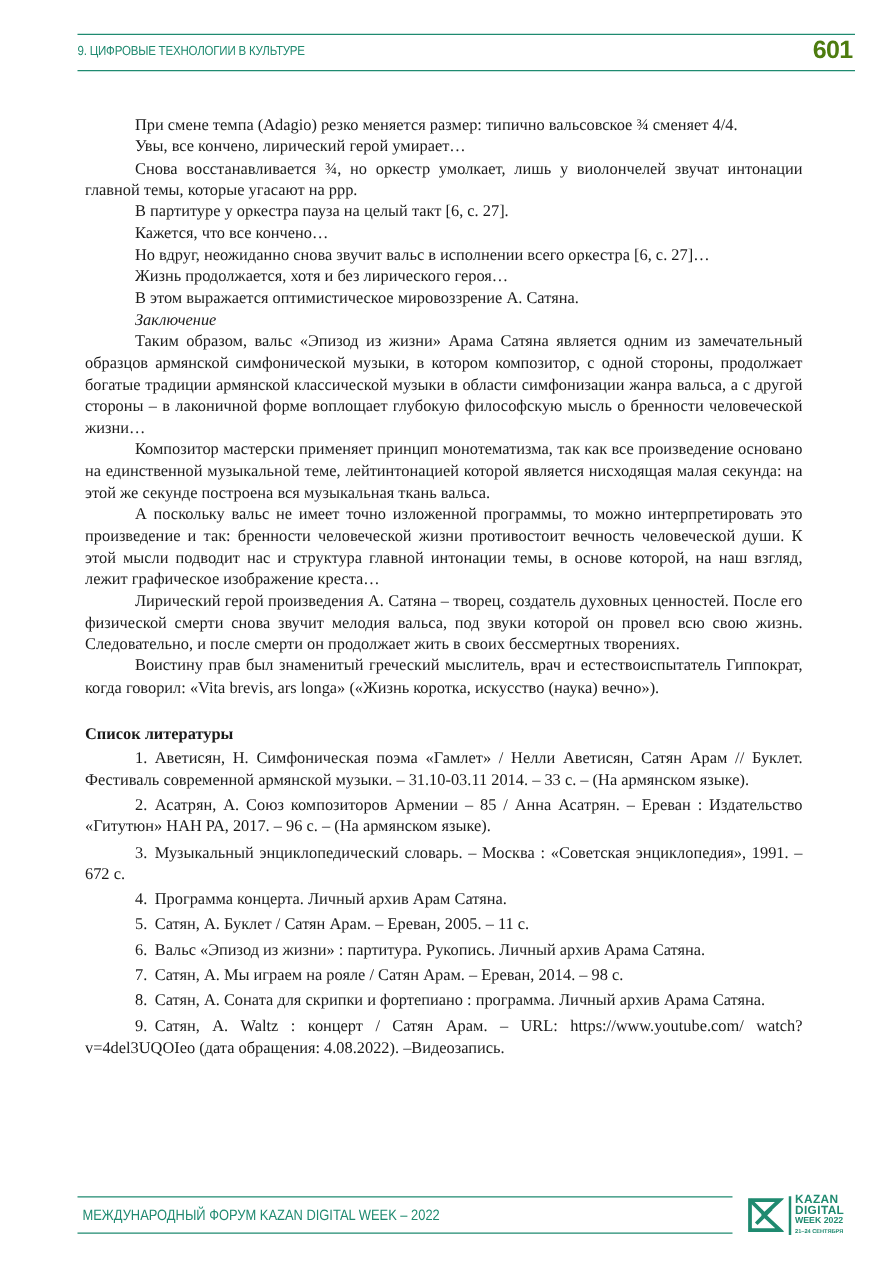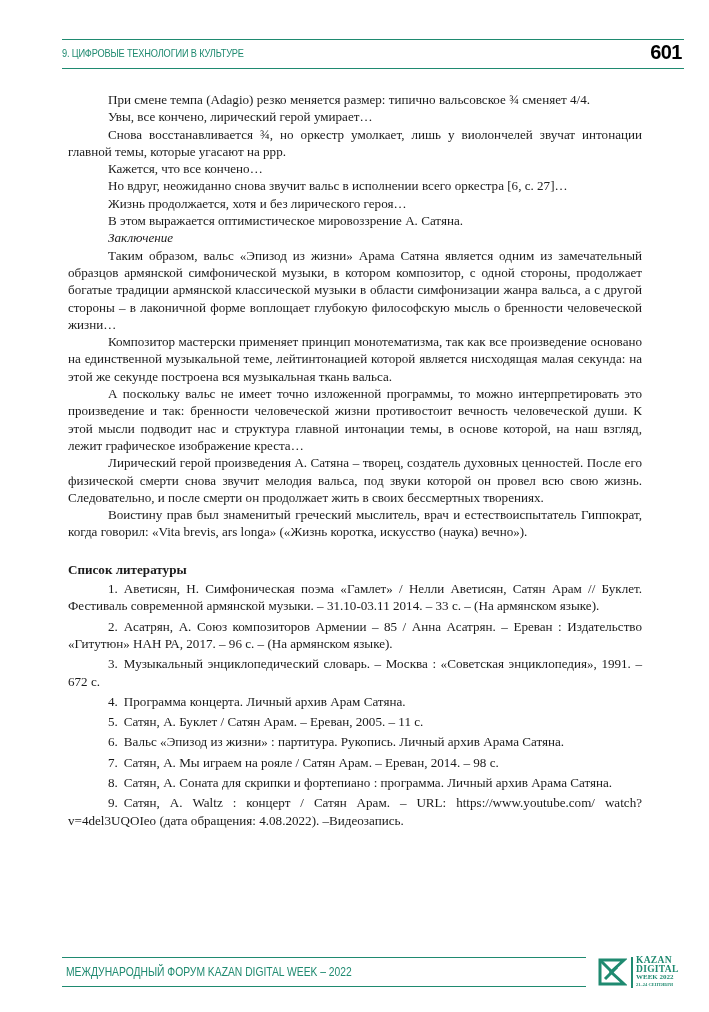--- a/index.html
+++ b/index.html
@@ -16,42 +16,41 @@
       color: #1a1a1a;
     }
     .header {
       position: absolute;
       left: 62px;
       top: 27px;
       width: 622px;
       height: 28px;
       border-top: 1.5px solid #1f8a70;
       border-bottom: 1.5px solid #1f8a70;
-      margin-top: 12px;
     }
     .header-section {
       position: absolute;
       left: 0;
       top: 7px;
       font-family: "Liberation Sans", "DejaVu Sans", sans-serif;
       font-size: 10.5px;
       color: #1f8a70;
       letter-spacing: -0.2px;
       transform: scaleX(0.88);
       transform-origin: left center;
       white-space: nowrap;
     }
     .header-page {
       position: absolute;
       right: 2px;
       top: 1px;
       font-family: "Liberation Sans", "DejaVu Sans", sans-serif;
       font-weight: bold;
       font-size: 20px;
-      color: #000000;
+      color: #4d7c0f;
       letter-spacing: -0.5px;
     }
     .content {
       position: absolute;
       left: 68px;
       top: 91px;
       width: 574px;
       font-size: 13.1px;
       line-height: 17.3px;
     }
@@ -111,41 +110,42 @@
       left: 34px;
       top: 2px;
       width: 1.5px;
       height: 31px;
       background: #1f8a70;
     }
     .logo-text {
       position: absolute;
       left: 39px;
       top: 1px;
-      font-family: Liberation Serif, serif;
+      font-family: Liberation Sans, sans-serif;
       font-weight: bold;
       color: #1f8a70;
       line-height: 8.5px;
     }
     .logo-text .l1, .logo-text .l2 { font-size: 9.5px; display: block; letter-spacing: 0.3px; }
     .logo-text .l3 { font-size: 7px; display: block; }
     .logo-text .l4 { font-size: 4.5px; display: block; line-height: 6px; }
   </style>
 </head>
 <body>
 
 <div class="header">
   <span class="header-section">9. ЦИФРОВЫЕ ТЕХНОЛОГИИ В КУЛЬТУРЕ</span>
   <span class="header-page">601</span>
 </div>
 
 <div class="content">
   <p class="p">При смене темпа (Adagio) резко меняется размер: типично вальсовское ¾  сменяет 4/4.</p>
   <p class="p">Увы, все кончено, лирический герой умирает…</p>
   <p class="p">Снова восстанавливается ¾, но оркестр умолкает, лишь у виолончелей звучат интонации главной темы, которые угасают на ppp.</p>
+  <p class="p">В партитуре у оркестра пауза на целый такт [6, с. 27].</p>
   <p class="p">Кажется, что все кончено…</p>
   <p class="p">Но вдруг, неожиданно снова звучит вальс в исполнении всего оркестра [6, с. 27]…</p>
   <p class="p">Жизнь продолжается, хотя и без лирического героя…</p>
   <p class="p">В этом выражается оптимистическое мировоззрение А. Сатяна.</p>
   <p class="p italic">Заключение</p>
   <p class="p">Таким образом, вальс «Эпизод из жизни» Арама Сатяна является одним из замечательный образцов армянской симфонической музыки, в котором композитор, с одной стороны, продолжает богатые традиции армянской классической музыки в области симфонизации жанра вальса, а с другой стороны – в лаконичной форме воплощает глубокую философскую мысль о бренности человеческой жизни…</p>
   <p class="p">Композитор мастерски применяет принцип монотематизма, так как все произведение основано на единственной музыкальной теме, лейтинтонацией которой является нисходящая малая секунда: на этой же секунде построена вся музыкальная ткань вальса.</p>
   <p class="p">А поскольку вальс не имеет точно изложенной программы, то можно интерпретировать это произведение и так: бренности человеческой жизни противостоит вечность человеческой души. К этой мысли подводит нас и структура главной интонации темы, в основе которой, на наш взгляд, лежит графическое изображение креста…</p>
   <p class="p">Лирический герой произведения А. Сатяна – творец, создатель духовных ценностей. После его физической смерти снова звучит мелодия вальса, под звуки которой он провел всю свою жизнь. Следовательно, и после смерти он продолжает жить в своих бессмертных творениях.</p>
   <p class="p">Воистину прав был знаменитый греческий мыслитель, врач и естествоиспытатель Гиппократ, когда говорил: «Vita brevis, ars longa» («Жизнь коротка, искусство (наука) вечно»).</p>

